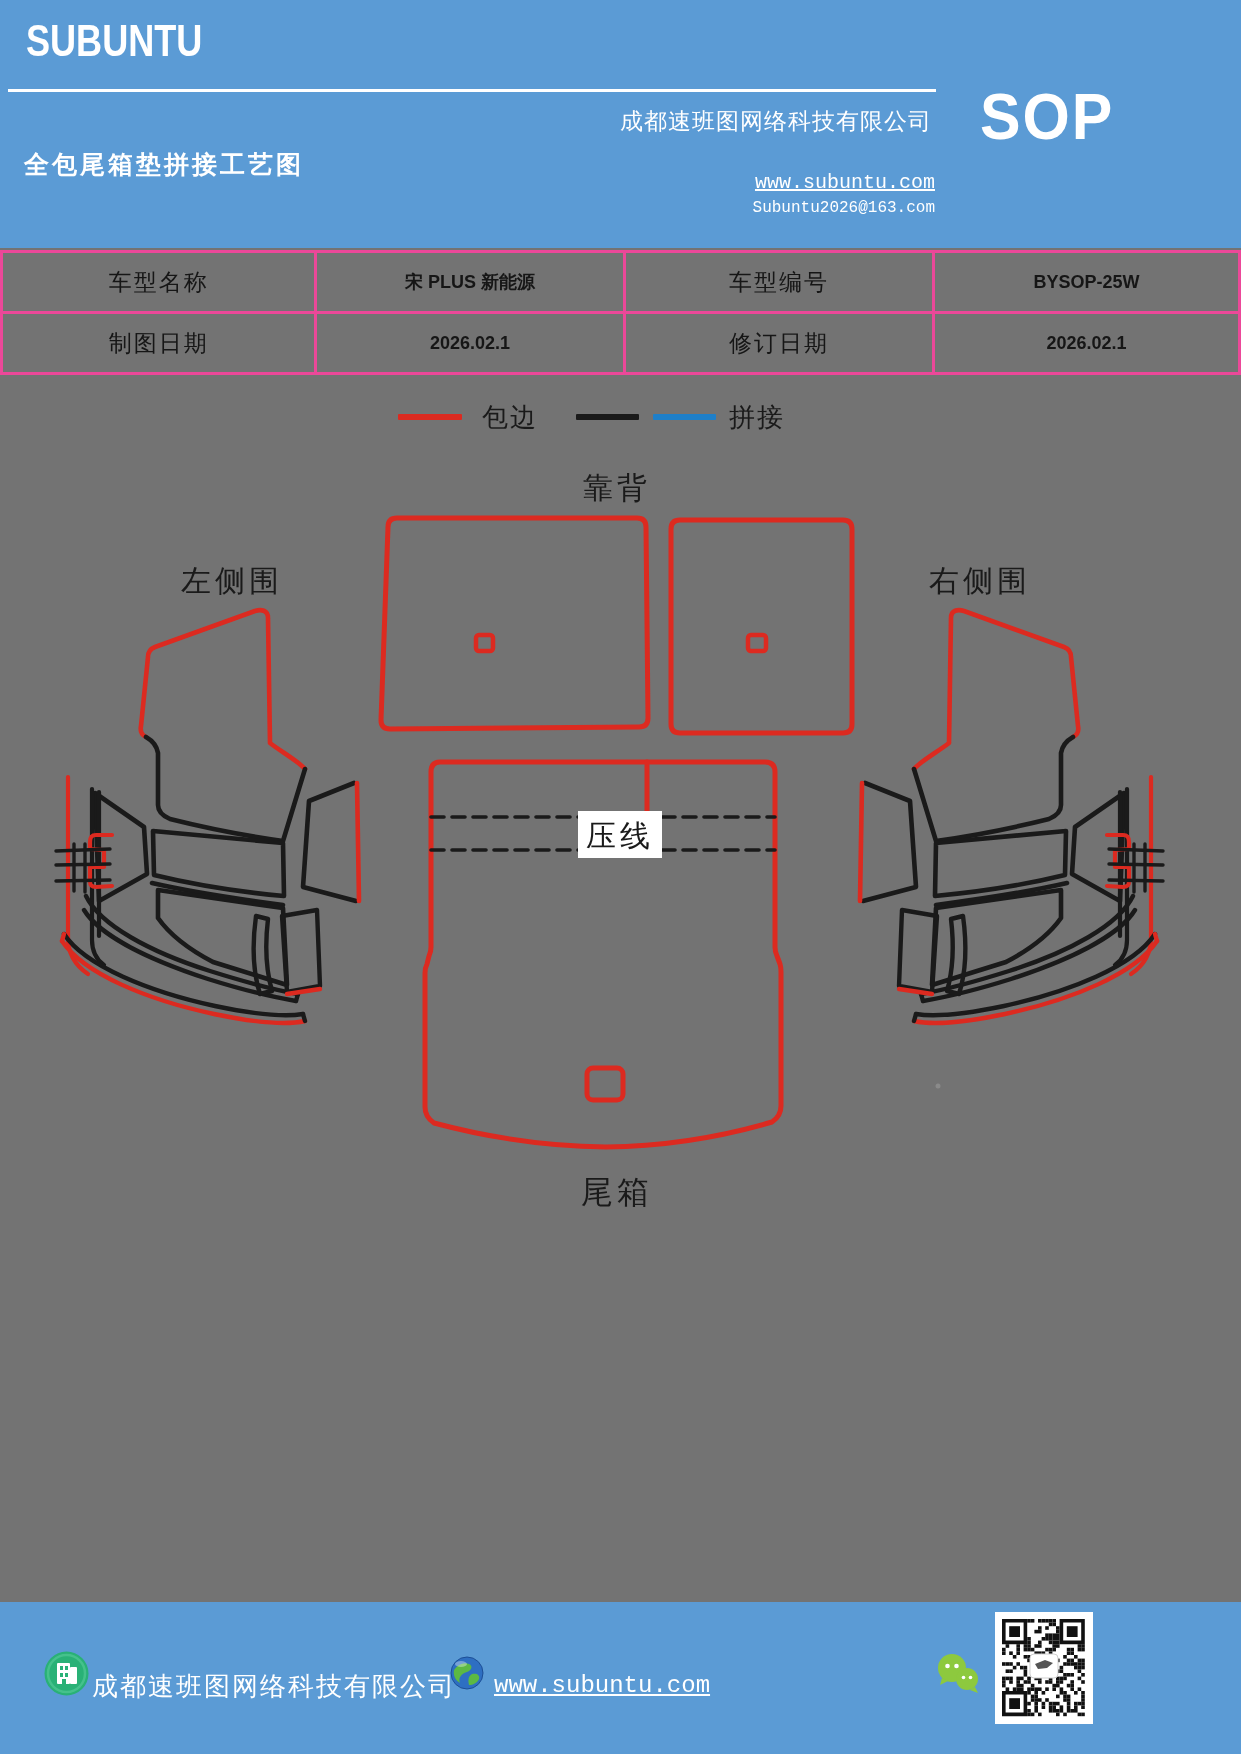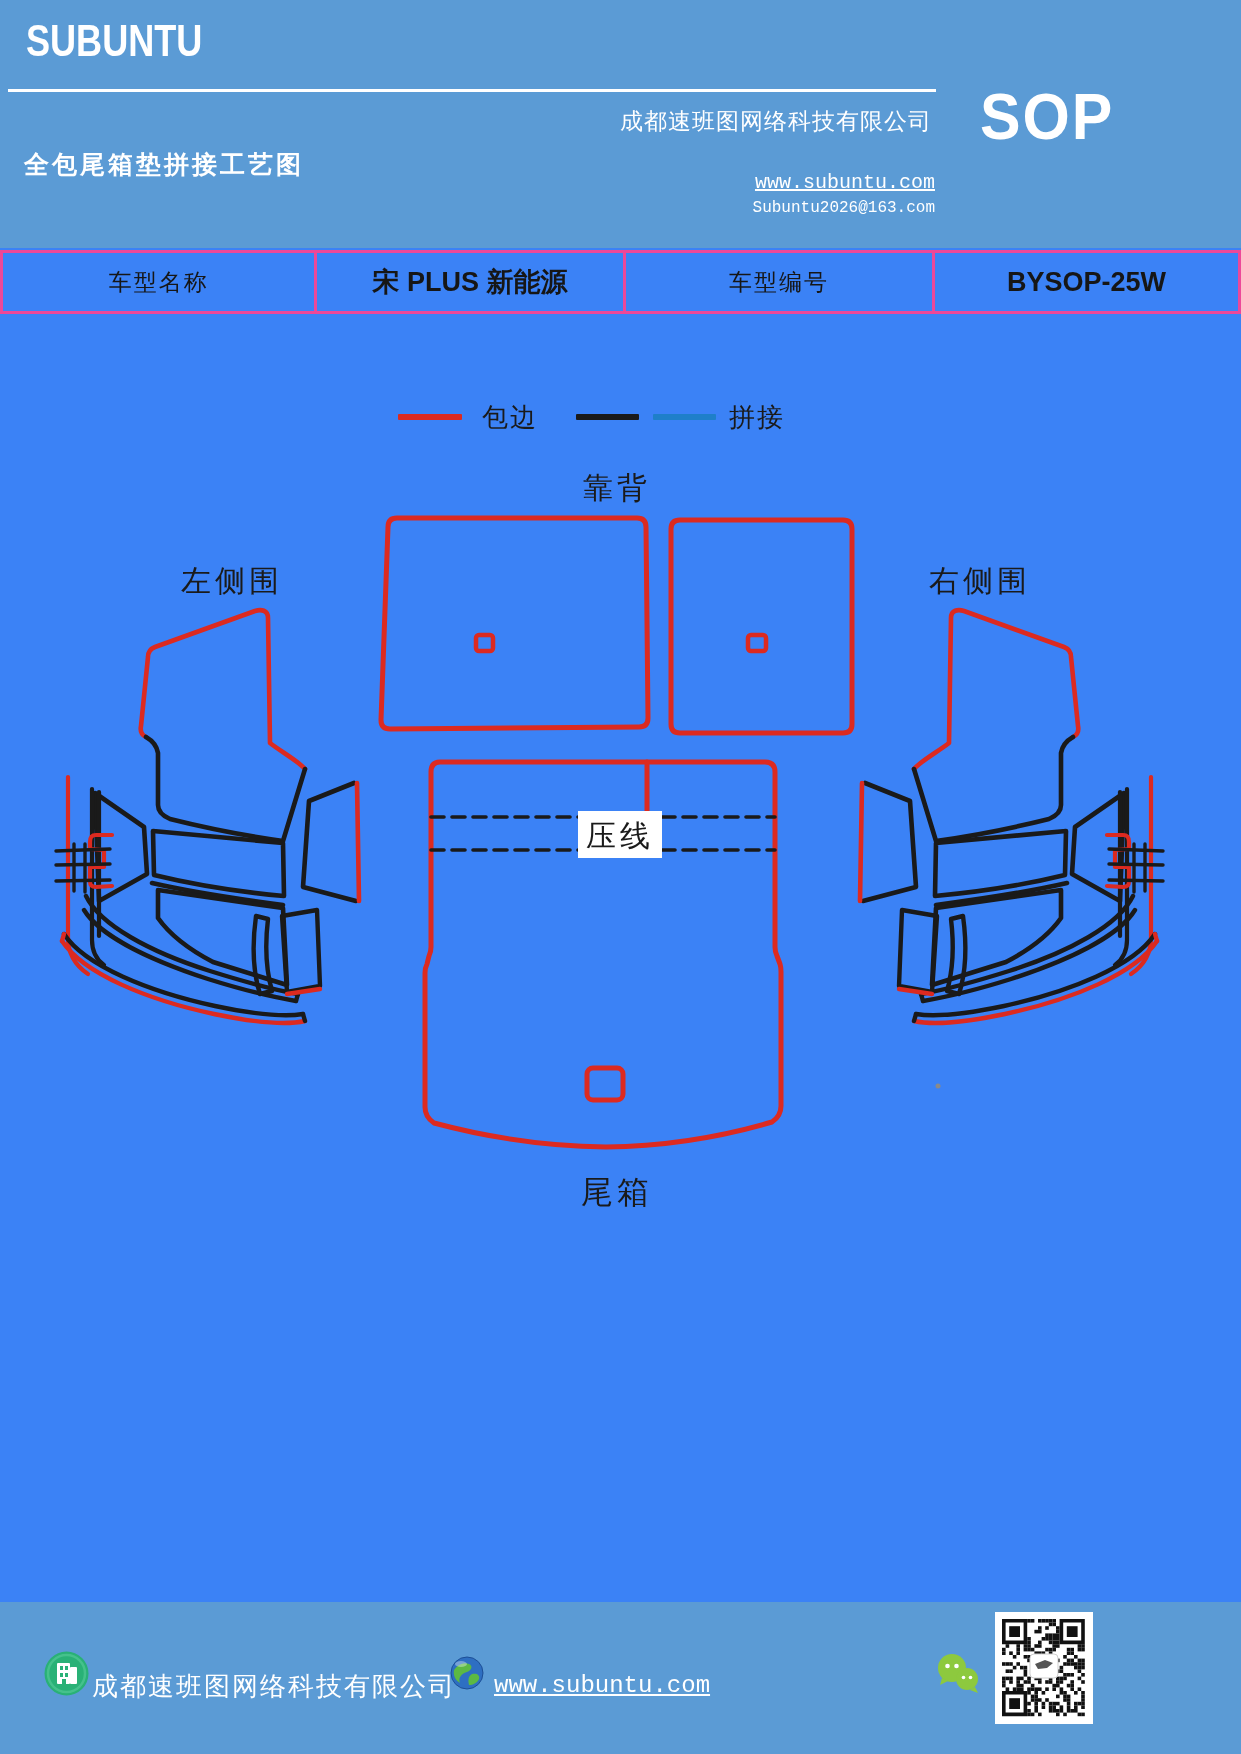--- a/index.html
+++ b/index.html
@@ -1,16 +1,16 @@
 <!DOCTYPE html>
 <html><head>
 <meta charset="utf-8">
 <style>
   html,body{margin:0;padding:0;background:#e8e8e8;}
-  .page{position:relative;width:1241px;height:1754px;background:#3b82f6;margin:0 auto;
+  .page{position:relative;width:1241px;height:1754px;background:#737373;margin:0 auto;
         font-family:"Liberation Sans",sans-serif;overflow:hidden;}
   
   .header{position:absolute;left:0;top:0;width:1241px;height:248px;background:#5B9BD5;}
   .logo{position:absolute;left:26px;top:16px;color:#fff;font-size:44px;font-weight:900;
         letter-spacing:0px;transform:scaleX(.82);transform-origin:left top;
         font-family:"Liberation Sans",sans-serif;}
   .header-line{position:absolute;left:8px;top:89px;width:928px;height:3px;background:#fff;}
   .doc-title{position:absolute;left:24px;top:148px;color:#fff;font-size:25px;font-weight:600;
         letter-spacing:3px;font-family:"Liberation Serif",serif;}
   .hdr-company{position:absolute;right:309px;top:106px;color:#fff;font-size:23px;letter-spacing:1px;
@@ -19,21 +19,21 @@
         font-family:"Liberation Mono",monospace;text-decoration:underline;}
   .hdr-mail{position:absolute;right:306px;top:199px;color:#fff;font-size:16px;
         font-family:"Liberation Mono",monospace;}
   .sop{position:absolute;left:980px;top:80px;color:#fff;font-size:64px;font-weight:800;
         letter-spacing:2px;transform:scaleX(.95);transform-origin:left top;}
   
   .info-table{position:absolute;left:0;top:250px;width:1241px;border-collapse:collapse;}
   .info-table td{border:3px solid #ec4899;height:56px;text-align:center;vertical-align:middle;
         color:#161616;}
   .info-table td.lab{font-size:23px;font-weight:400;font-family:"Liberation Serif",serif;letter-spacing:2px;}
-  .info-table td.val{font-size:27px;font-weight:700;margin-top:24px;}
+  .info-table td.val{font-size:18px;font-weight:700;margin-top:24px;}
   
   .legend{position:absolute;left:398px;top:400px;height:34px;display:flex;align-items:center;}
   .sw{height:6px;border-radius:1px;}
   .legend .lab{font-size:26px;color:#1a1a1a;font-family:"Liberation Serif",serif;letter-spacing:2px;}
   
   .diagram{position:absolute;left:0;top:430px;width:1241px;height:800px;}
   
   .footer{position:absolute;left:0;top:1602px;width:1241px;height:152px;background:#5B9BD5;}
   .ft-company{position:absolute;left:92px;top:1669px;color:#fff;font-size:26px;letter-spacing:2px;
         font-family:"Liberation Serif",serif;}
@@ -57,20 +57,26 @@
     <div class="sop">SOP</div>
   </div>
 
   <table class="info-table">
     <tbody>
         <tr>
       <td class="lab" style="width:25.4%">车型名称</td>
       <td class="val" style="width:24.9%">宋 PLUS 新能源</td>
       <td class="lab" style="width:25.0%">车型编号</td>
       <td class="val" style="width:24.7%">BYSOP-25W</td>
+    </tr>
+    <tr>
+      <td class="lab">制图日期</td>
+      <td class="val">2026.02.1</td>
+      <td class="lab">修订日期</td>
+      <td class="val">2026.02.1</td>
     </tr>
   </tbody>
     </table>
 
   <div class="legend">
     <span class="sw" style="width:64px;background:#DC2A20;"></span>
     <span class="lab" style="margin-left:20px;">包边</span>
     <span class="sw" style="width:63px;background:#1a1a1a;margin-left:38px;"></span>
     <span class="sw" style="width:63px;background:#1E7FC9;margin-left:14px;"></span>
     <span class="lab" style="margin-left:13px;">拼接</span>

